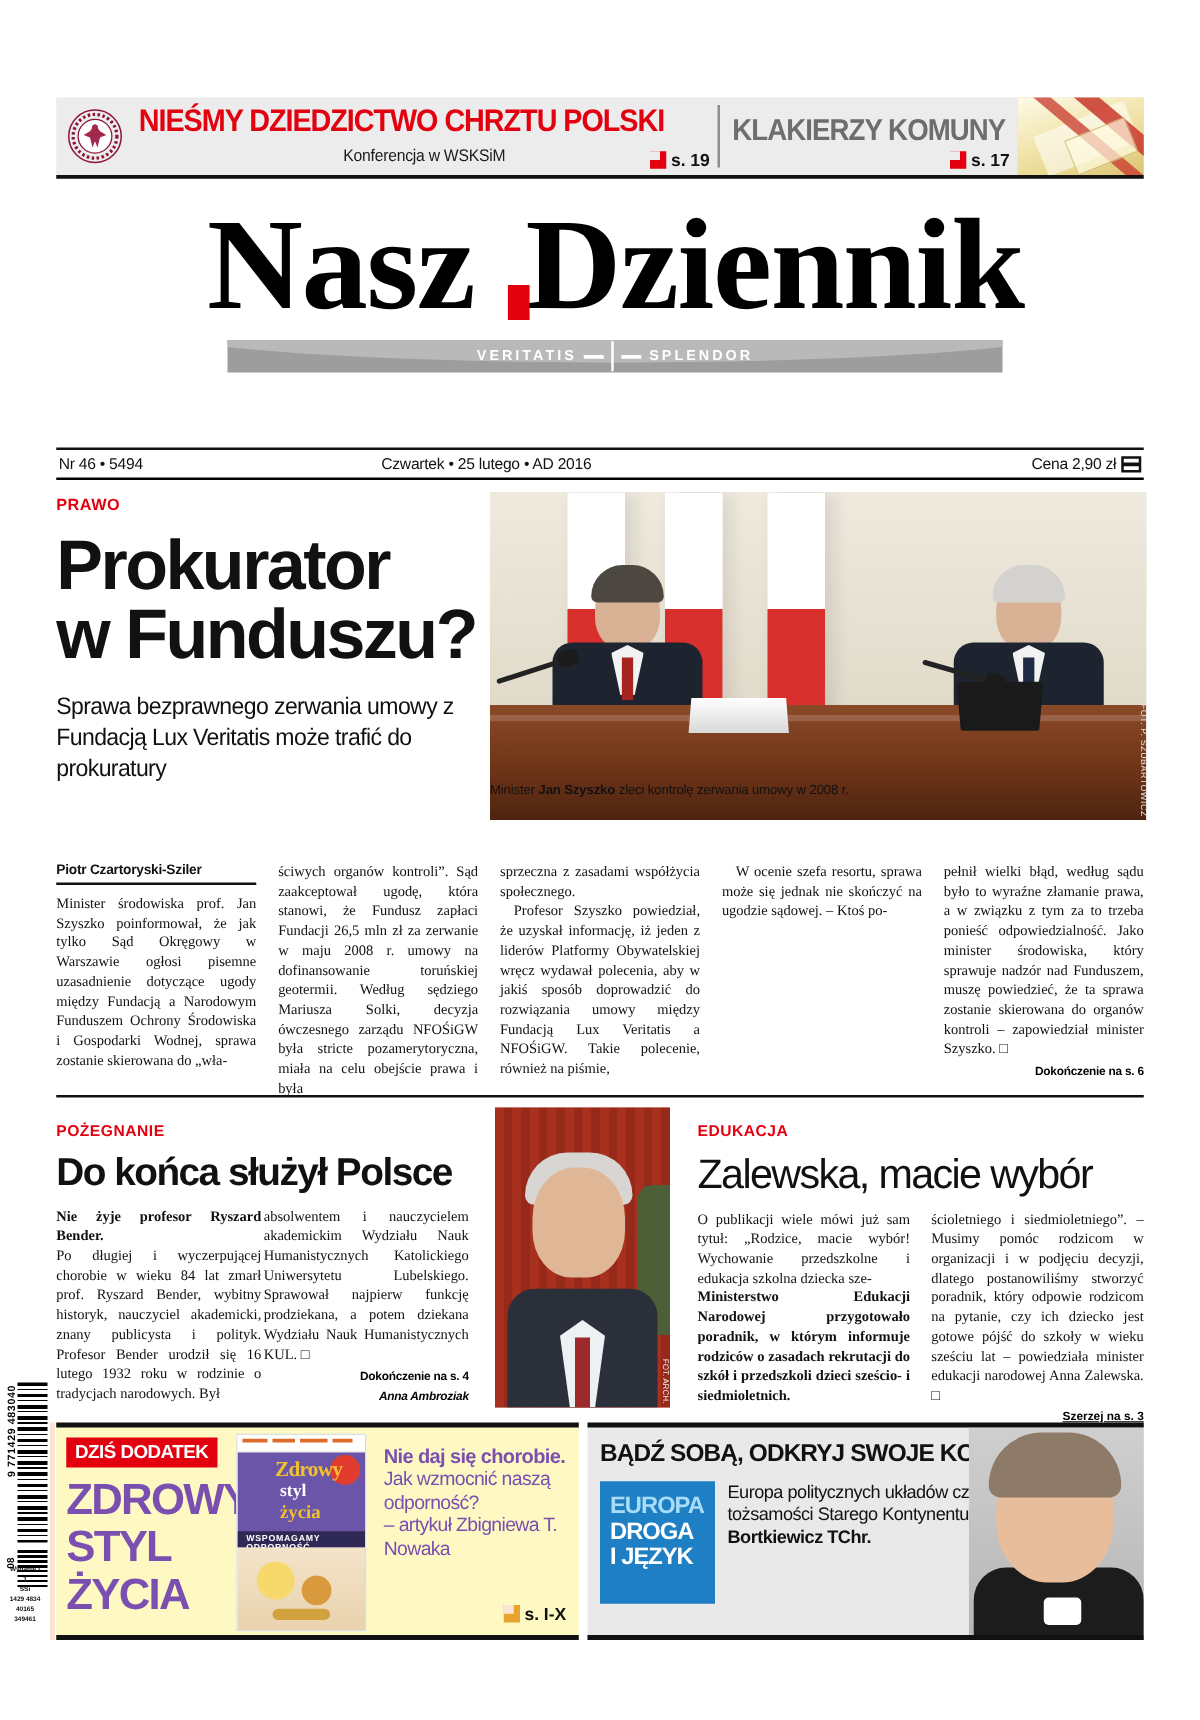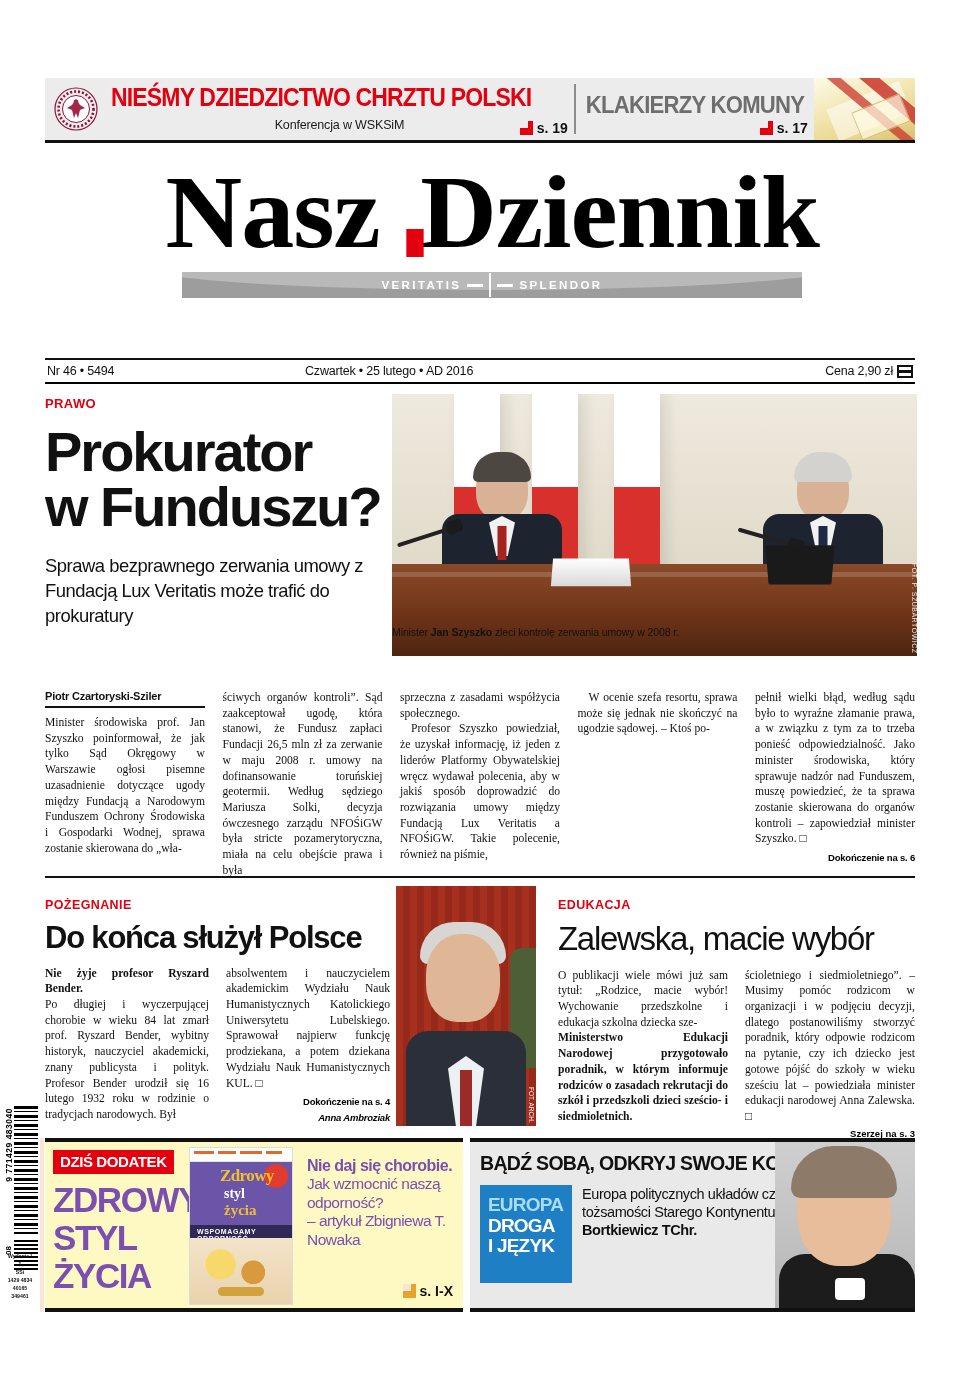--- a/index.html
+++ b/index.html
@@ -186,21 +186,21 @@
   
   .rule { position:absolute; left:45px; width:870px; height:2px; background:#111; }
 
   
   .sec2 { position:absolute; left:45px; top:898px; width:345px; }
   .sec2 .kicker { font-size:12.5px; }
   .sec2 h2 {
     font-size: 31px; font-weight:bold; letter-spacing:-1.2px; margin-top:10px; color:#111;
     line-height:1.02;
   }
-  .sec2-cols { display:flex; gap:17px; margin-top:12px; }
+  .sec2-cols { display:flex; gap:2px; margin-top:12px; }
   .sec2-col { width: 164px; }
   .lede { font-weight:bold; }
 
   .photo-bender {
     position:absolute; left:396px; top:886px; width:140px; height:240px;
     background:#9e2f22; overflow:hidden;
   }
   .bd-bg { position:absolute; inset:0; background:
       repeating-linear-gradient(90deg,#a8301f 0 7px,#97291a 7px 14px); }
   .bd-plant{ position:absolute; right:0; top:62px; width:26px;height:120px;background:#4d5f36; border-radius:12px 0 0 12px;}

